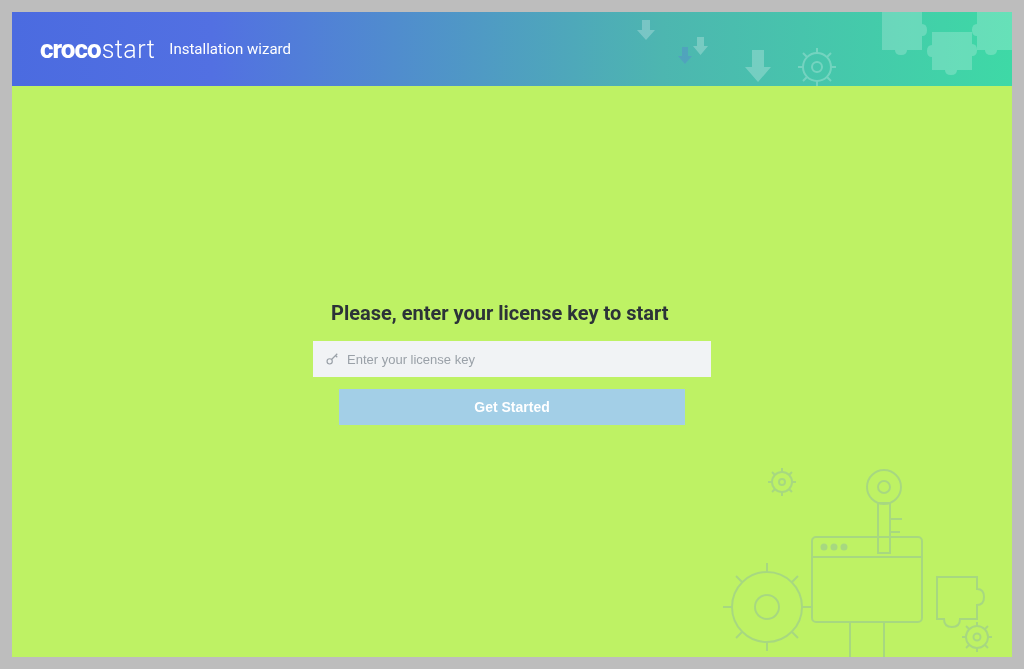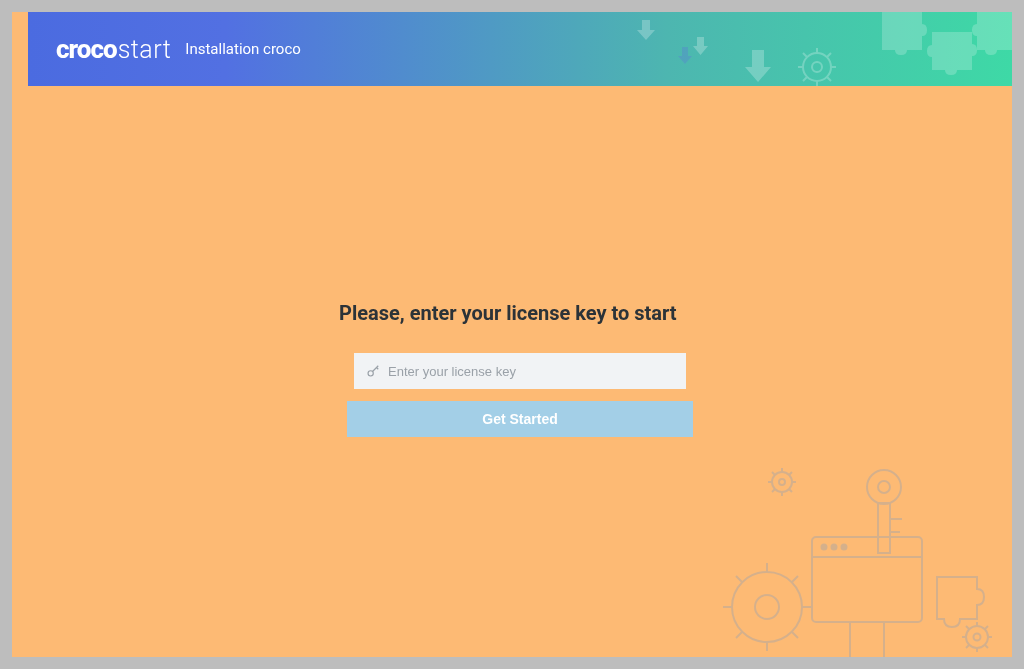--- a/index.html
+++ b/index.html
@@ -10,26 +10,25 @@
     
     body {
       font-family: -apple-system, BlinkMacSystemFont, 'Segoe UI', Roboto, Helvetica, Arial, sans-serif;
       background: #bdbdbd;
       width: 1024px;
       height: 669px;
       padding: 12px;
     }
     
     .container {
-      background: #fdba74;
+      background: #bef264;
       width: 100%;
       height: 100%;
       position: relative;
       overflow: hidden;
-      padding-left: 16px;
     }
     
     .header {
       height: 74px;
       background: linear-gradient(90deg, #4b6be0 0%, #5270e2 20%, #4db6b0 65%, #3ed9a6 100%);
       display: flex;
       align-items: center;
       padding-left: 28px;
       position: relative;
       overflow: hidden;
@@ -88,27 +87,27 @@
       flex-direction: column;
       align-items: center;
       position: relative;
       height: calc(100% - 74px);
     }
     
     .headline {
       color: #2c3338;
       font-size: 20px;
       font-weight: 700;
-      margin-bottom: 28px;
+      margin-bottom: 16px;
       width: 362px;
       text-align: left;
     }
     
     .input-wrap {
-      width: 332px;
+      width: 398px;
       height: 36px;
       background: #f1f3f5;
       display: flex;
       align-items: center;
       padding: 0 12px;
       gap: 8px;
       margin-bottom: 12px;
     }
     
     .key-icon {
@@ -183,21 +182,21 @@
           <path d="M 320 20 L 360 20 L 360 32 Q 365 32 365 38 Q 365 44 360 44 L 360 58 L 345 58 Q 345 63 339 63 Q 333 63 333 58 L 320 58 L 320 45 Q 315 45 315 39 Q 315 33 320 33 Z"></path>
           <path d="M 365 0 L 400 0 L 400 38 L 385 38 Q 385 43 379 43 Q 373 43 373 38 L 365 38 L 365 24 Q 360 24 360 18 Q 360 12 365 12 Z"></path>
         </g>
       </svg>
     </div>
     <div class="logo-area">
       <div class="logo">
         <span class="logo-croco">croco</span>
         <span class="logo-block">start</span>
       </div>
-      <div class="subtitle">Installation croco</div>
+      <div class="subtitle">Installation wizard</div>
     </div>
   </div>
 
   <div class="main">
     <div class="headline">Please, enter your license key to start</div>
 
     <div class="input-wrap">
       <span class="key-icon">
         <svg width="14" height="14" viewBox="0 0 24 24" fill="none" stroke="currentColor" stroke-width="2">
           <circle cx="8" cy="16" r="4.5"></circle>

